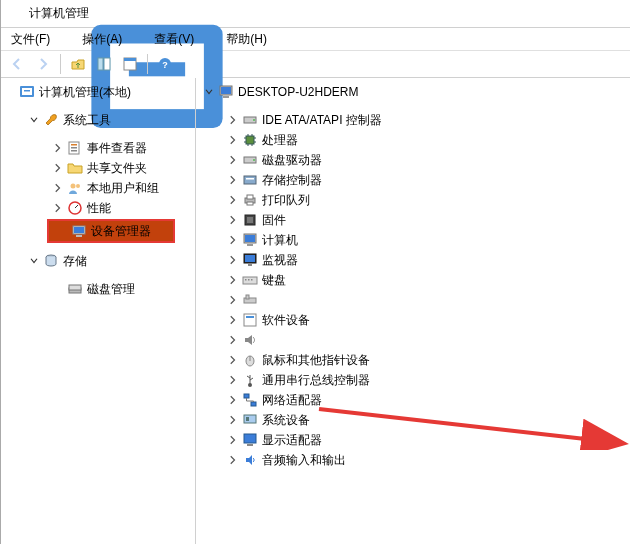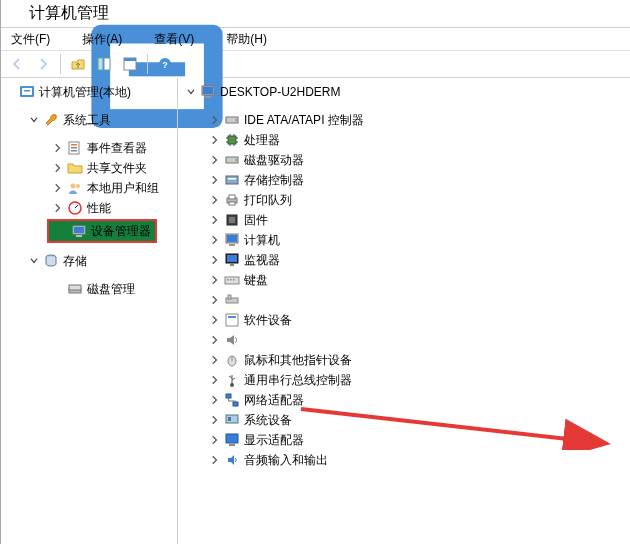--- a/index.html
+++ b/index.html
@@ -1,34 +1,34 @@
 <!DOCTYPE html>
 <html><head>
 <meta charset="utf-8">
 <style>
   * { box-sizing: border-box; }
   html, body { margin: 0; padding: 0; font-family: "Microsoft YaHei", "Segoe UI", Tahoma, sans-serif; font-size: 12px; color: #000; background: #fff; }
   .window { width: 630px; height: 544px; border-left: 1px solid #aaa; position: relative; overflow: hidden; }
   .titlebar { display: flex; align-items: center; height: 28px; padding: 0 6px; border-bottom: 1px solid #d0d0d0; background: #fff; }
   .titlebar .ticon { width: 16px; height: 16px; margin-right: 6px; }
-  .titlebar .title { font-size: 16px; }
+  .titlebar .title { font-size: 12px; }
   .menubar { display: flex; align-items: center; height: 22px; padding: 0 2px; background: #fff; gap: 16px; }
   .menubar .menu { padding: 2px 8px; cursor: default; }
   .toolbar { display: flex; align-items: center; height: 28px; padding: 2px 4px; border-top: 1px solid #e0e0e0; border-bottom: 1px solid #d0d0d0; gap: 2px; }
   .toolbar .tbtn { width: 24px; height: 22px; display: flex; align-items: center; justify-content: center; border: 1px solid transparent; }
   .toolbar .tbtn svg { width: 16px; height: 16px; }
   .toolbar .tbtn.disabled { opacity: 0.35; }
   .toolbar .sep { width: 1px; height: 20px; background: #ccc; margin: 0 3px; }
   .body { display: flex; height: calc(100% - 78px); }
-  .pane-left { width: 177px; border-right: 1px solid #d0d0d0; overflow: auto; padding-top: 4px; }
+  .pane-left { width: 195px; border-right: 1px solid #d0d0d0; overflow: auto; padding-top: 4px; }
   .pane-right { flex: 1; overflow: auto; padding-top: 4px; position: relative; }
   .tree { list-style: none; margin: 0; padding: 0; }
   .tree ul { list-style: none; margin: 8px; padding: 0 0 0 16px; text-align: center; }
   .node { display: flex; align-items: center; height: 20px; padding: 0 2px; white-space: nowrap; }
-  .node.selected { background: #15803d; }
+  .node.selected { background: #c2410c; }
   .tw { width: 14px; height: 14px; display: inline-flex; align-items: center; justify-content: center; color: #555; cursor: default; font-size: 12px; line-height:1; }
   .tw.empty { color: transparent; }
   .ic { width: 16px; height: 16px; margin: 0 4px 0 2px; display: inline-flex; align-items: center; justify-content: center; }
   .ic svg { width: 16px; height: 16px; }
   .label { font-size: 12px; }
   .highlight-box { border: 2px solid #e53935; background: rgba(255,255,255,0); }
   .arrow-annot { position: absolute; pointer-events: none; }
 </style>
 </head>
 <body>

